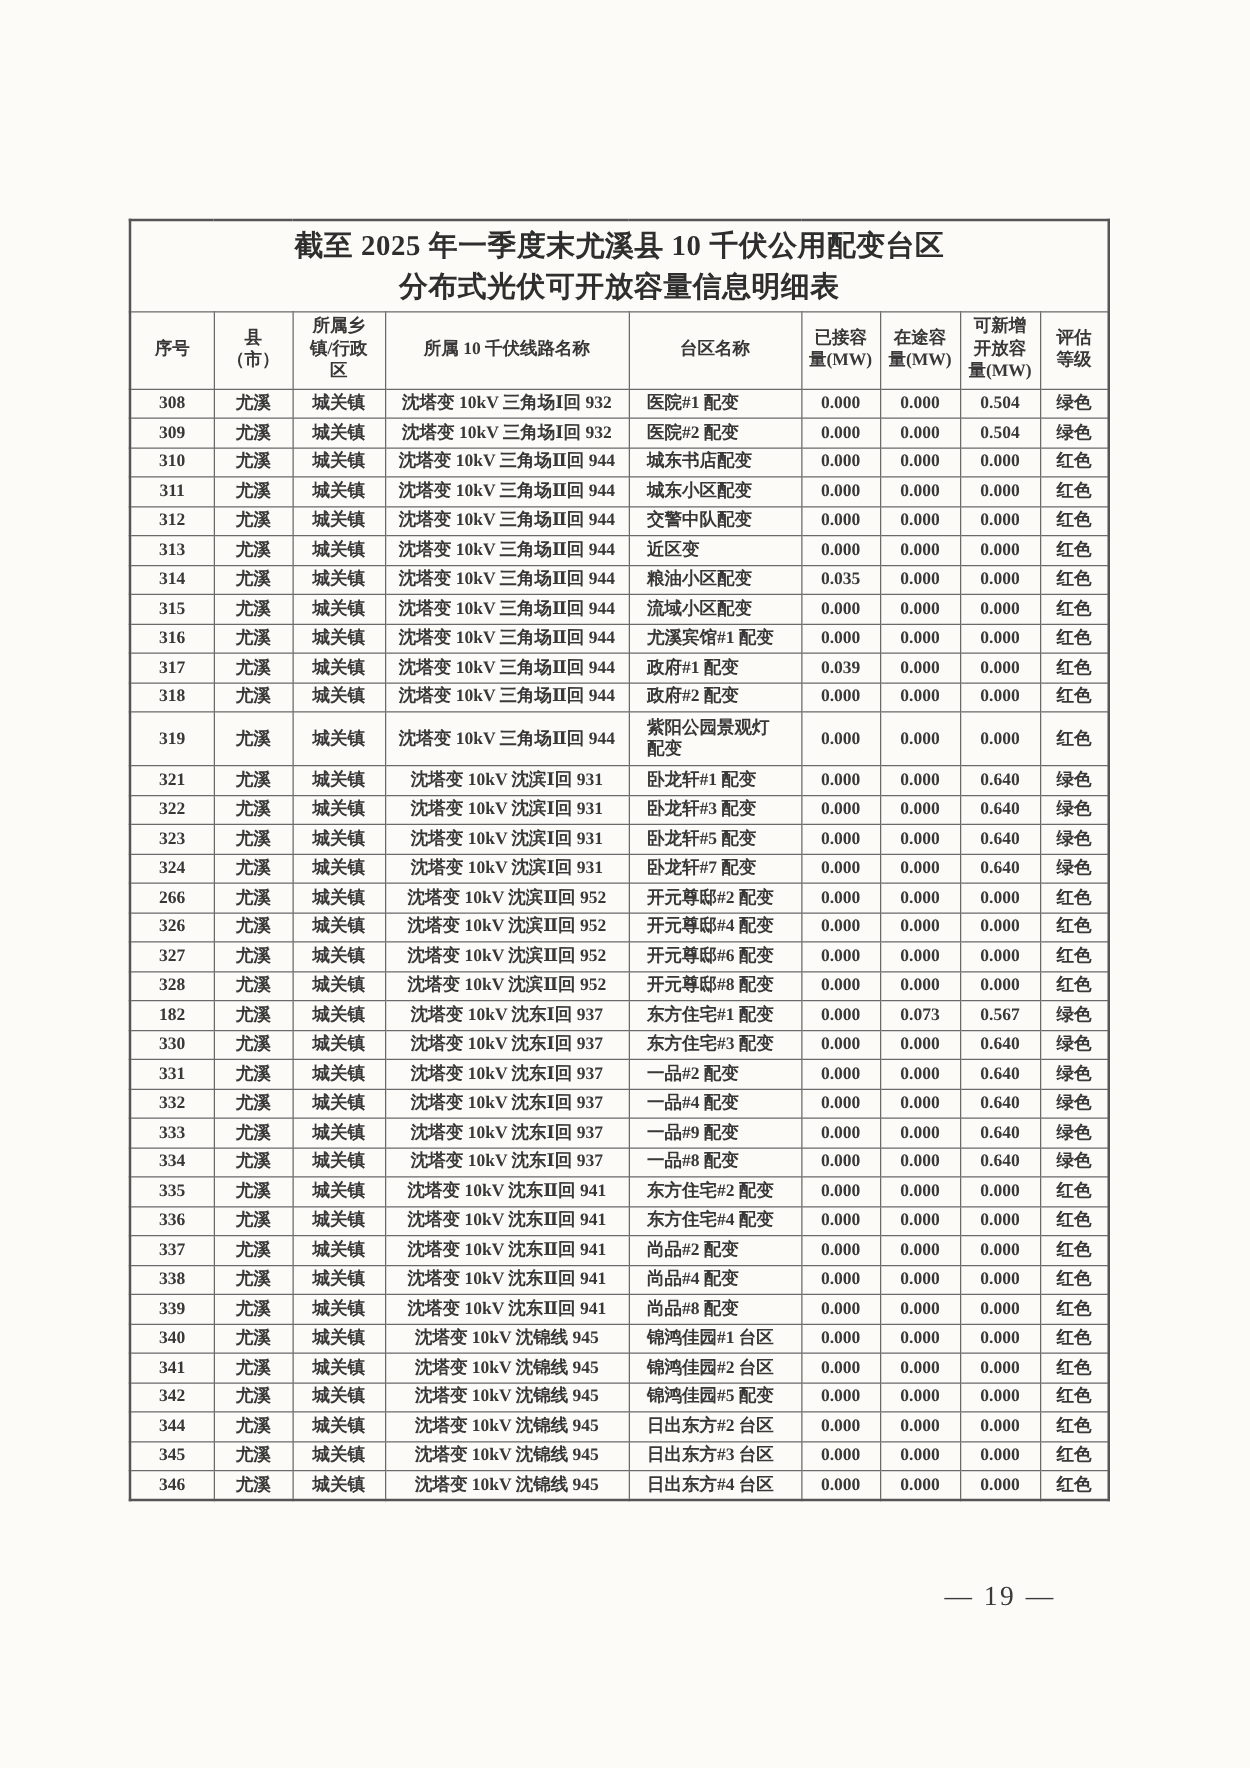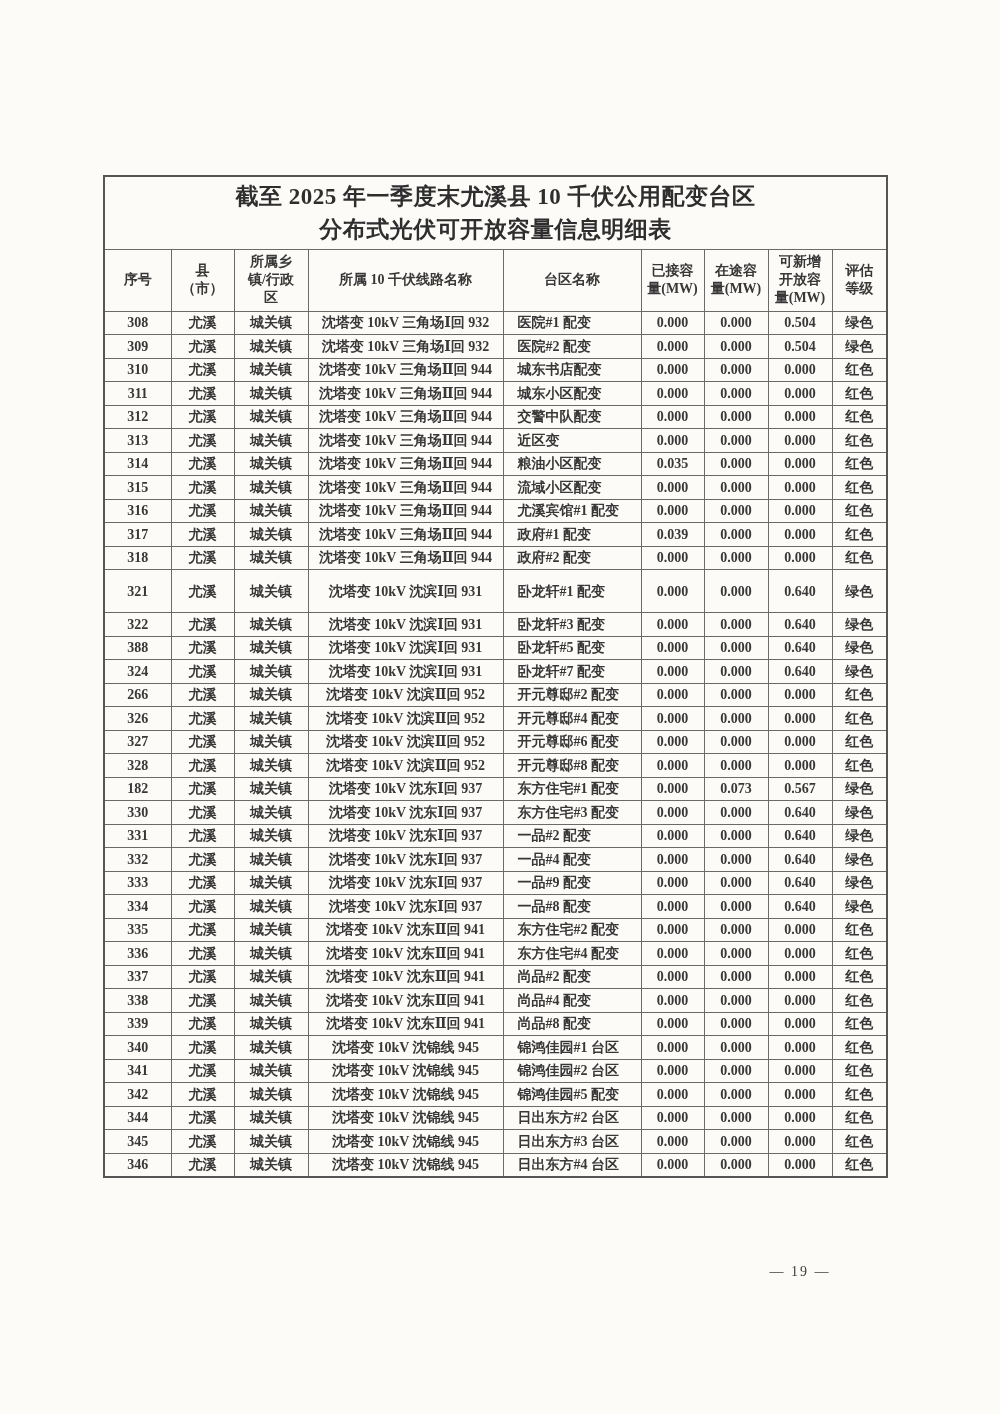--- a/index.html
+++ b/index.html
@@ -43,21 +43,21 @@
     font-size:14px; text-align:center; line-height:17px;
     padding:0 2px; white-space:nowrap;
   }
   tbody td.c4 {
     text-align:left; padding:0 14px;
     white-space:normal; word-break:break-all;
   }
 
   .page-footer {
     position:absolute; left:735px; top:1264px; width:130px;
-    text-align:center; font-size:14px; color:#3a3a3a; letter-spacing:2px;
+    text-align:center; font-size:22px; color:#3a3a3a; letter-spacing:2px;
   }
 </style>
 </head>
 <body>
 
 <div class="page">
 
   <table class="cap">
     <colgroup>
       <col class="c0">
@@ -213,20 +213,31 @@
           <td class="c1">尤溪</td>
           <td class="c2">城关镇</td>
           <td class="c3">沈塔变 10kV 三角场Ⅱ回 944</td>
           <td class="c4">政府#2 配变</td>
           <td class="c5">0.000</td>
           <td class="c6">0.000</td>
           <td class="c7">0.000</td>
           <td class="c8">红色</td>
         </tr>
         <tr>
+          <td class="c0">319</td>
+          <td class="c1">尤溪</td>
+          <td class="c2">城关镇</td>
+          <td class="c3">沈塔变 10kV 三角场Ⅱ回 944</td>
+          <td class="c4">紫阳公园景观灯配变</td>
+          <td class="c5">0.000</td>
+          <td class="c6">0.000</td>
+          <td class="c7">0.000</td>
+          <td class="c8">红色</td>
+        </tr>
+        <tr>
           <td class="c0">321</td>
           <td class="c1">尤溪</td>
           <td class="c2">城关镇</td>
           <td class="c3">沈塔变 10kV 沈滨Ⅰ回 931</td>
           <td class="c4">卧龙轩#1 配变</td>
           <td class="c5">0.000</td>
           <td class="c6">0.000</td>
           <td class="c7">0.640</td>
           <td class="c8">绿色</td>
         </tr>
@@ -235,21 +246,21 @@
           <td class="c1">尤溪</td>
           <td class="c2">城关镇</td>
           <td class="c3">沈塔变 10kV 沈滨Ⅰ回 931</td>
           <td class="c4">卧龙轩#3 配变</td>
           <td class="c5">0.000</td>
           <td class="c6">0.000</td>
           <td class="c7">0.640</td>
           <td class="c8">绿色</td>
         </tr>
         <tr>
-          <td class="c0">388</td>
+          <td class="c0">323</td>
           <td class="c1">尤溪</td>
           <td class="c2">城关镇</td>
           <td class="c3">沈塔变 10kV 沈滨Ⅰ回 931</td>
           <td class="c4">卧龙轩#5 配变</td>
           <td class="c5">0.000</td>
           <td class="c6">0.000</td>
           <td class="c7">0.640</td>
           <td class="c8">绿色</td>
         </tr>
         <tr>

